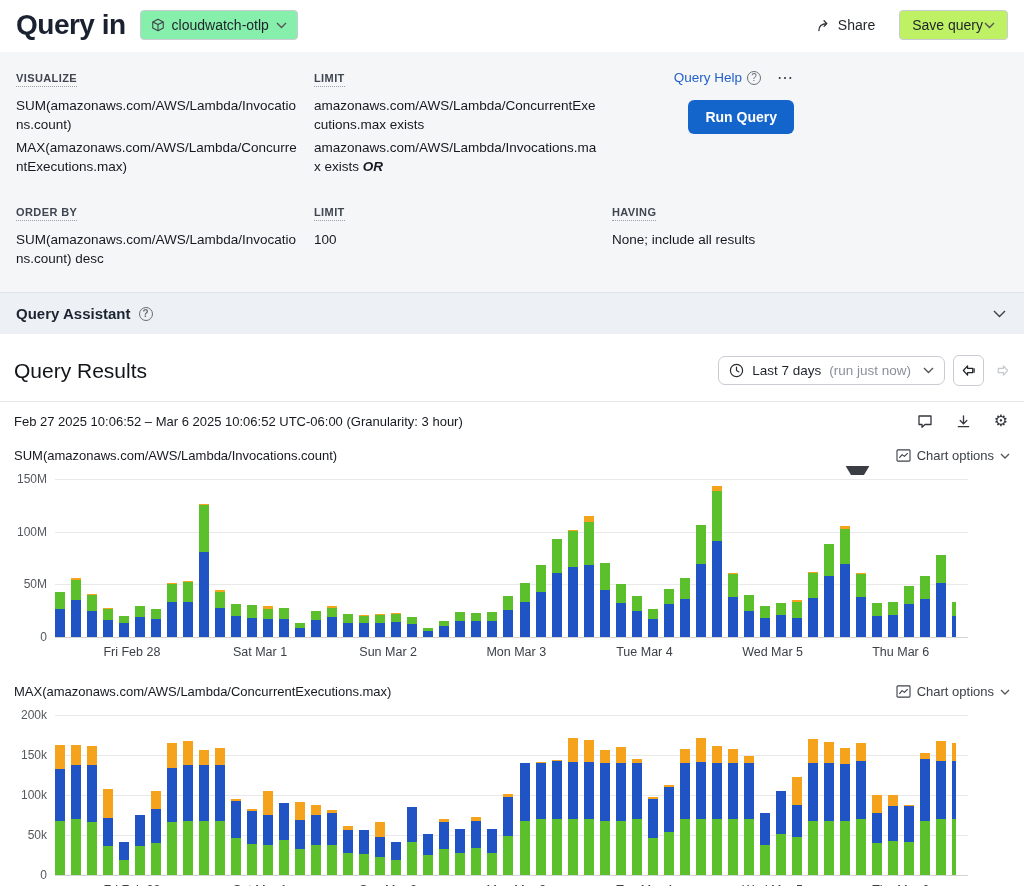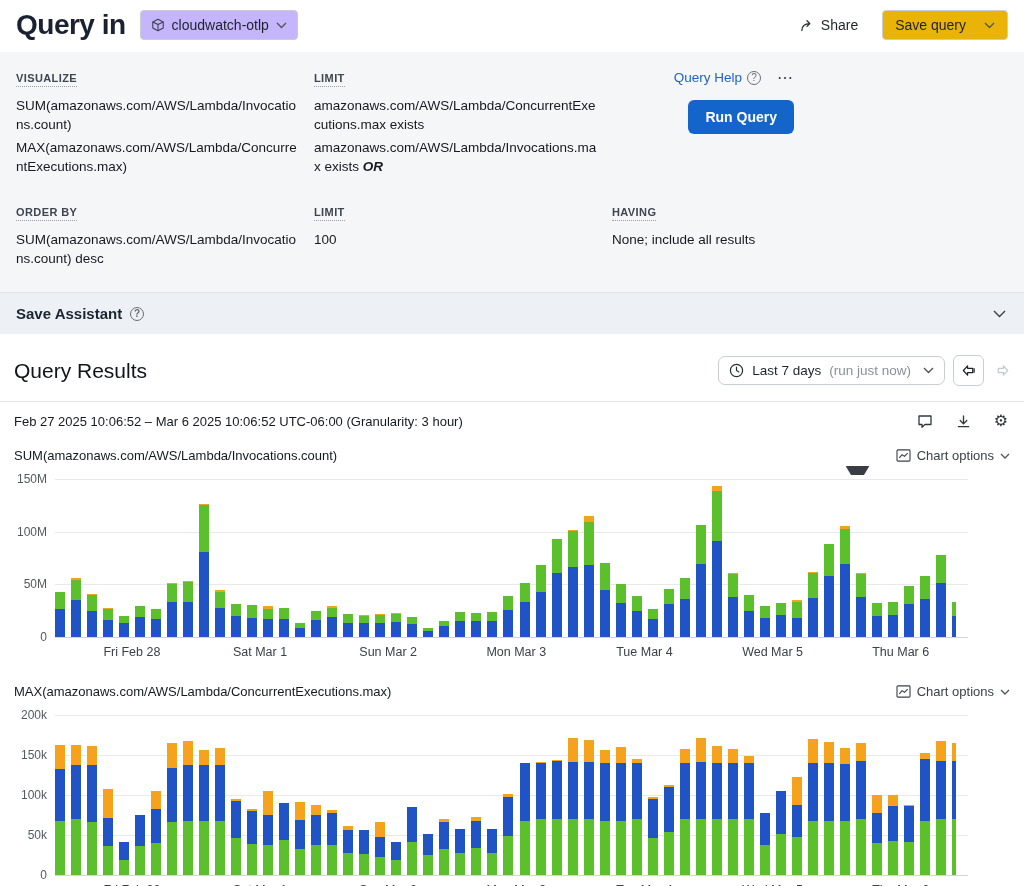--- a/index.html
+++ b/index.html
@@ -6,25 +6,25 @@
   html,body { margin:0; padding:0; }
   body {
     width:1024px; height:886px; overflow:hidden;
     background:#ffffff; color:#16191f;
     font-family:"Liberation Sans", sans-serif;
   }
   
   .app-header { display:flex; align-items:center; padding:9px 16px 7px 16px; }
   .app-title { font-size:28px; font-weight:bold; letter-spacing:-0.5px; color:#1a2130; margin-right:14px; }
   .dataset-btn { display:flex; align-items:center; gap:7px; border:1px solid #c9ccd2; border-radius:4px;
-    background:#c4b5fd; padding:6px 10px; font-size:14px; color:#1f2329; cursor:pointer; }
+    background:#86efac; padding:6px 10px; font-size:14px; color:#1f2329; cursor:pointer; }
   .hdr-spacer { flex:1; }
   .share-btn { display:flex; align-items:center; gap:6px; font-size:14px; color:#1f2329; margin-right:24px; cursor:pointer; }
-  .save-btn { display:flex; align-items:center; gap:18px; border:1px solid #c9ccd2; border-radius:4px;
-    background:#eab308; padding:6px 12px; font-size:14px; color:#1f2329; cursor:pointer; }
+  .save-btn { display:flex; align-items:center; gap:1px; border:1px solid #c9ccd2; border-radius:4px;
+    background:#bef264; padding:6px 12px; font-size:14px; color:#1f2329; cursor:pointer; }
   
   .builder { background:#f5f6f8; margin-top:4px; }
   .builder-inner { padding:16px 16px 20px 16px; }
   .b-row { display:flex; }
   .b-row + .b-row { margin-top:22px; }
   .b-col1 { width:298px; padding-right:14px; }
   .b-col2 { width:298px; padding-right:14px; }
   .b-col3 { flex:1; padding-right:14px; }
   .b-actions { width:182px; display:flex; flex-direction:column; align-items:flex-end; }
   .sec-label { font-size:11px; font-weight:bold; color:#3f4650; letter-spacing:0.4px;
@@ -158,21 +158,21 @@
         <span class="sec-label">HAVING</span>
         <div>
             <div class="clause">None; include all results</div>
           </div>
       </div>
       <div class="b-actions"></div>
     </div>
   </div>
   <div class="assistant">
     <div class="assistant-left">
-      <span>Save Assistant</span>
+      <span>Query Assistant</span>
       <span class="q-circle">?</span>
     </div>
     <span>
       <svg width="13" height="8" viewBox="0 0 13 8" fill="none" stroke="#3c4148" stroke-width="1.4">
           <path d="M1 1 L6.5 6.5 L12 1"></path>
         </svg>
     </span>
   </div>
 </div>
 

